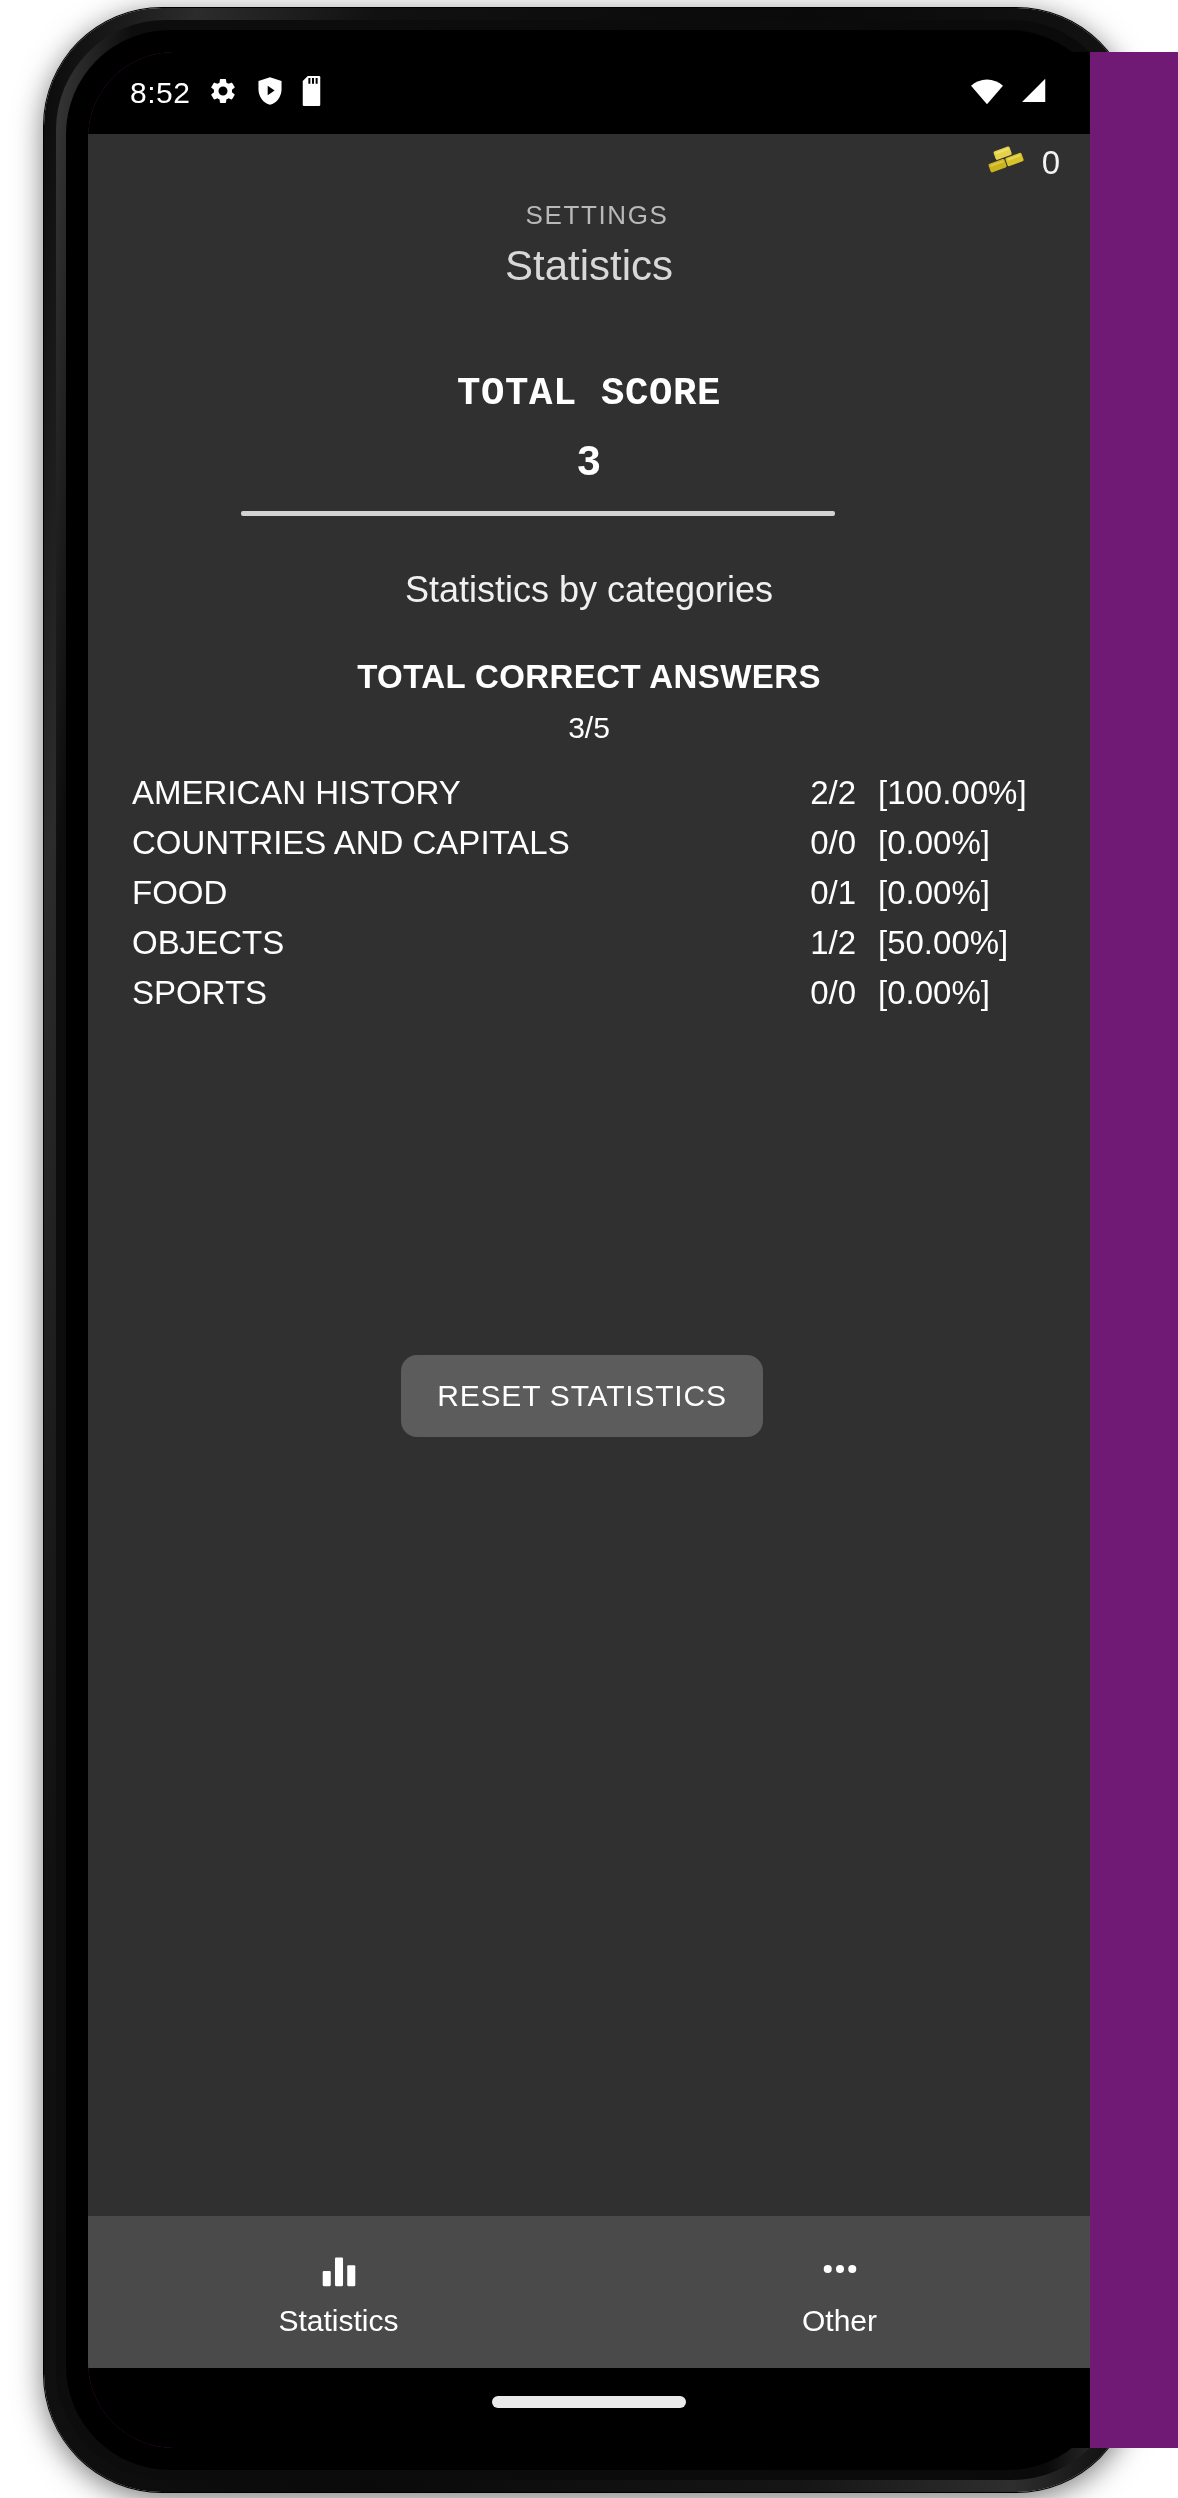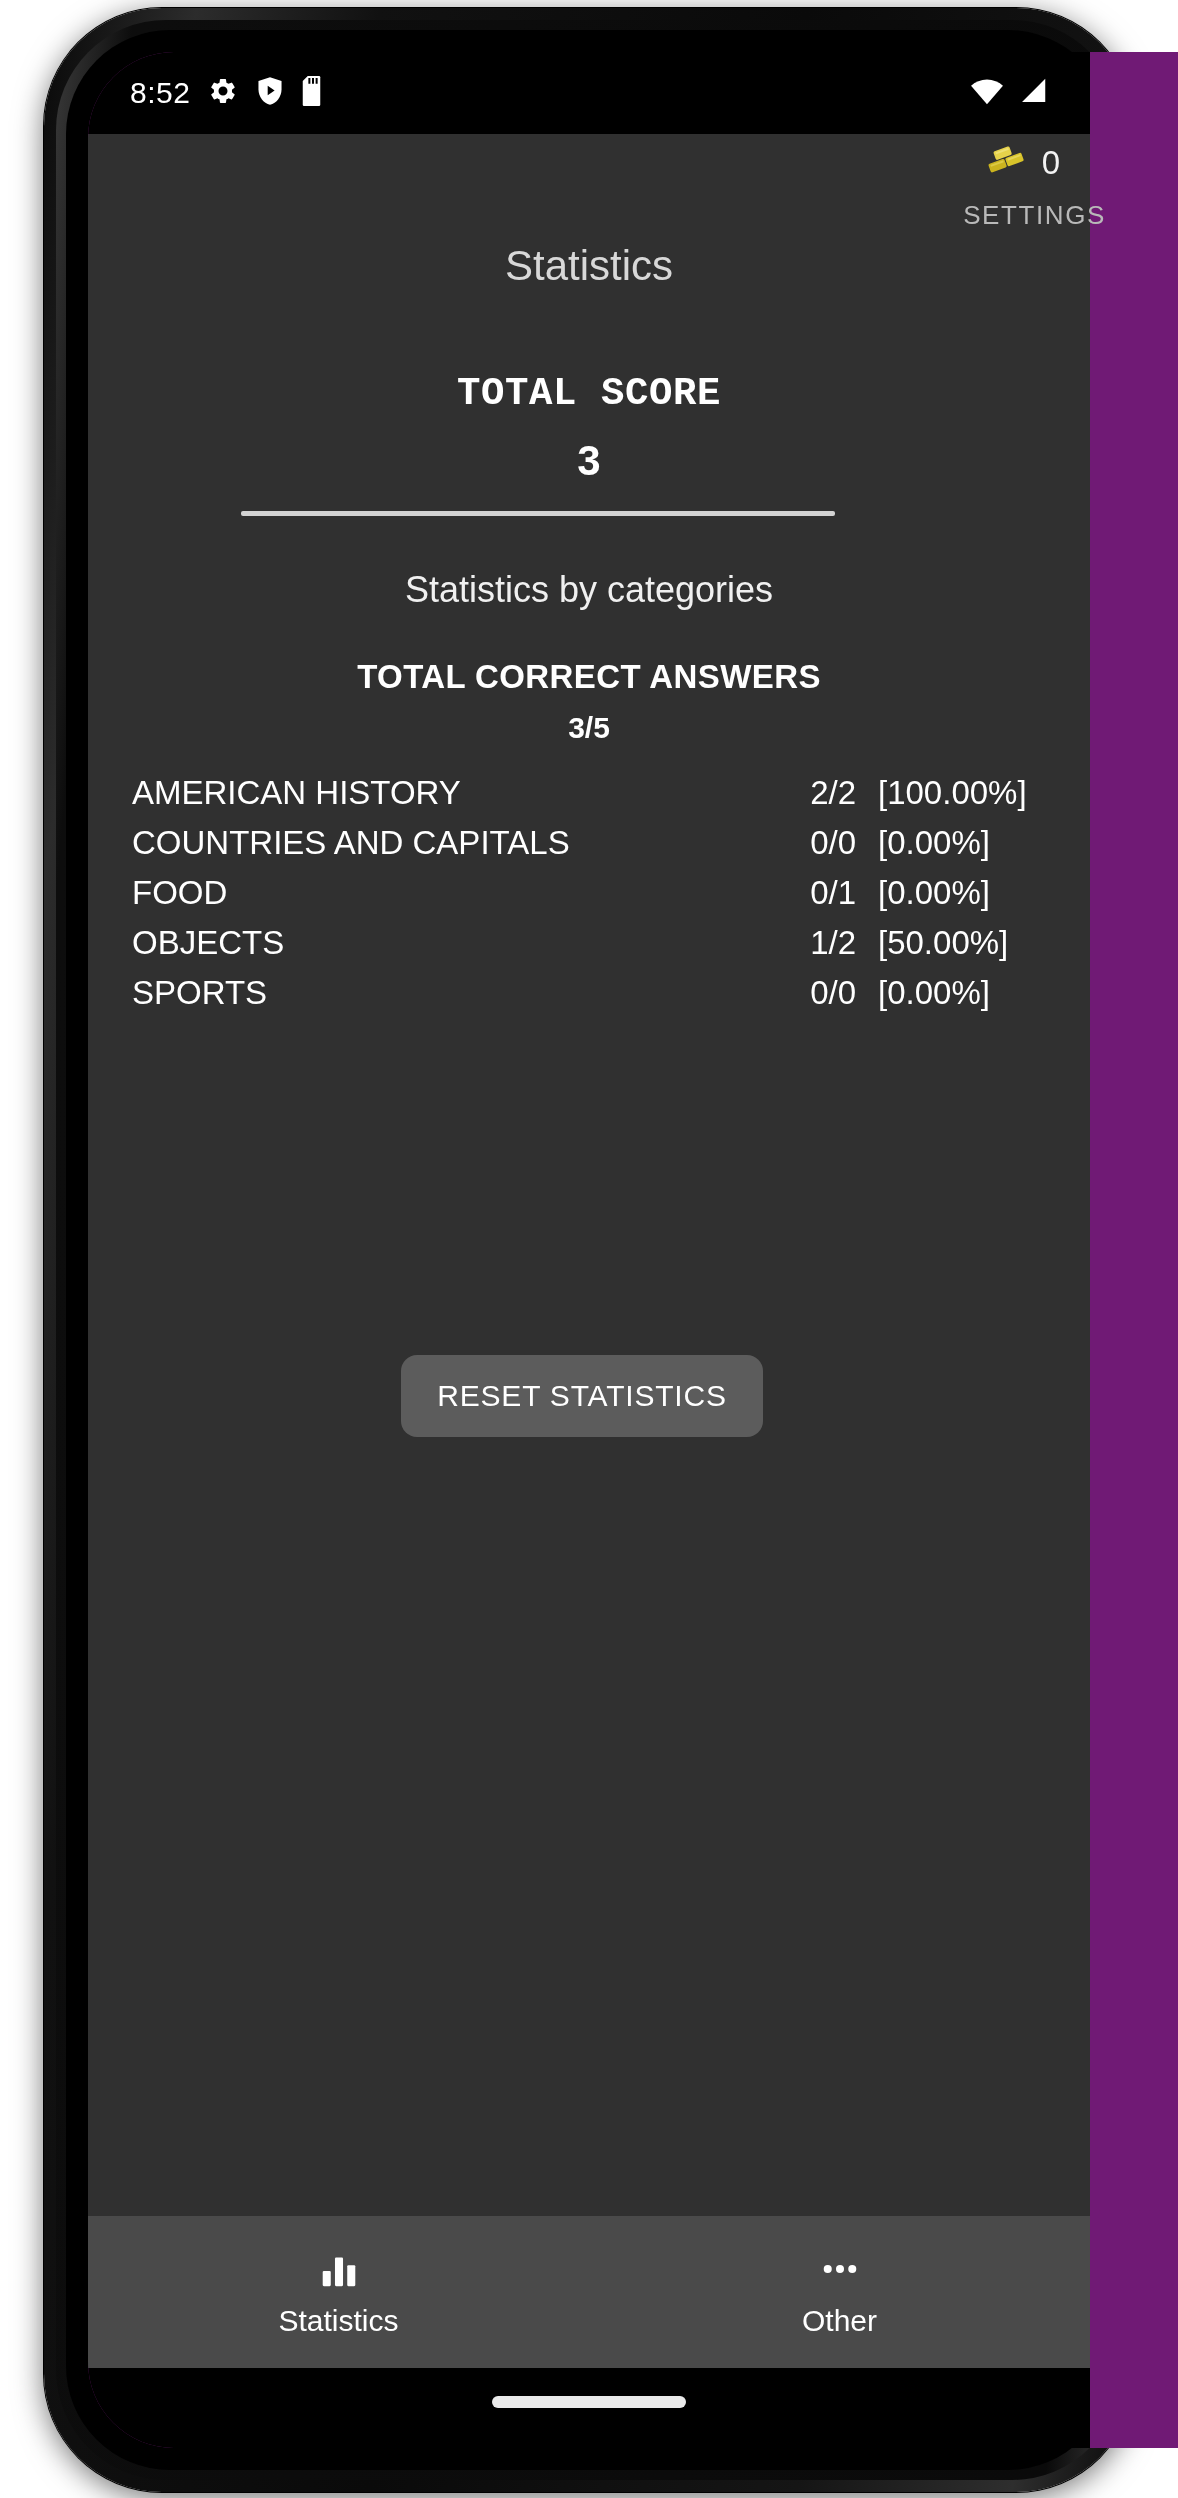--- a/index.html
+++ b/index.html
@@ -83,22 +83,22 @@
     position:absolute; left:0; top:82px; width:1002px; height:2234px;
     background:#303030;
   }
   .coin-bar{
     position:absolute; right:30px; top:10px;
     display:flex; align-items:center; gap:14px;
   }
   .coin-count{ font-size:33px; color:#f2f2f2; }
 
   .settings-label{
-    position:absolute; left:16px; top:66px; width:100%;
-    text-align:right; font-size:26px; letter-spacing:1.6px; color:#b9b9b9;
+    position:absolute; left:8px; top:66px; width:100%;
+    text-align:center; font-size:26px; letter-spacing:1.6px; color:#b9b9b9;
   }
   .page-title{
     position:absolute; left:0; top:108px; width:100%;
     text-align:center; font-size:42px; color:#d8d8d8;
   }
 
   .total-score-label{
     position:absolute; left:0; top:238px; width:100%;
     text-align:center; font-size:39px; font-weight:bold; letter-spacing:.6px; color:#ffffff;font-family:Liberation Mono, monospace;
   }
@@ -116,21 +116,21 @@
     position:absolute; left:0; top:435px; width:100%;
     text-align:center; font-size:36px; color:#f0f0f0;
   }
 
   .answers-label{
     position:absolute; left:0; top:524px; width:100%;
     text-align:center; font-size:33px; font-weight:bold; letter-spacing:.4px; color:#ffffff;
   }
   .answers-value{
     position:absolute; left:0; top:577px; width:100%;
-    text-align:center; font-size:30px; font-weight:bold; color:#ffffff;
+    text-align:center; font-size:30px; font-weight:normal; color:#ffffff;
   }
 
   .cat-table{
     position:absolute; left:0; top:640px; width:1002px;
   }
   .cat-row{
     display:flex; align-items:baseline;
     height:50px;
     padding:0 44px 0 44px;
   }

